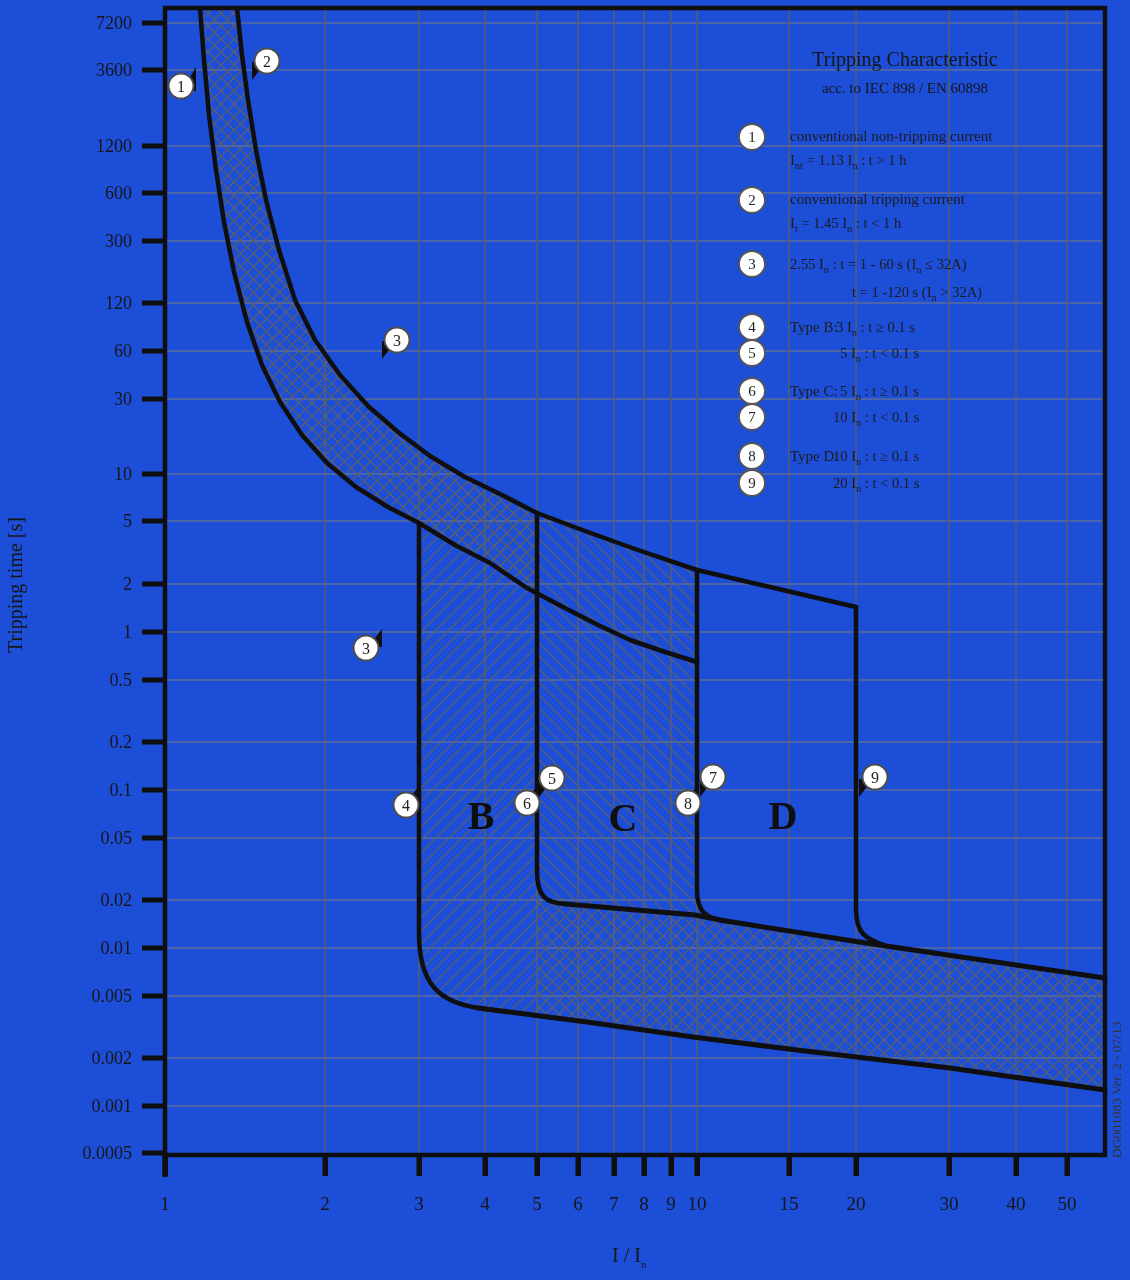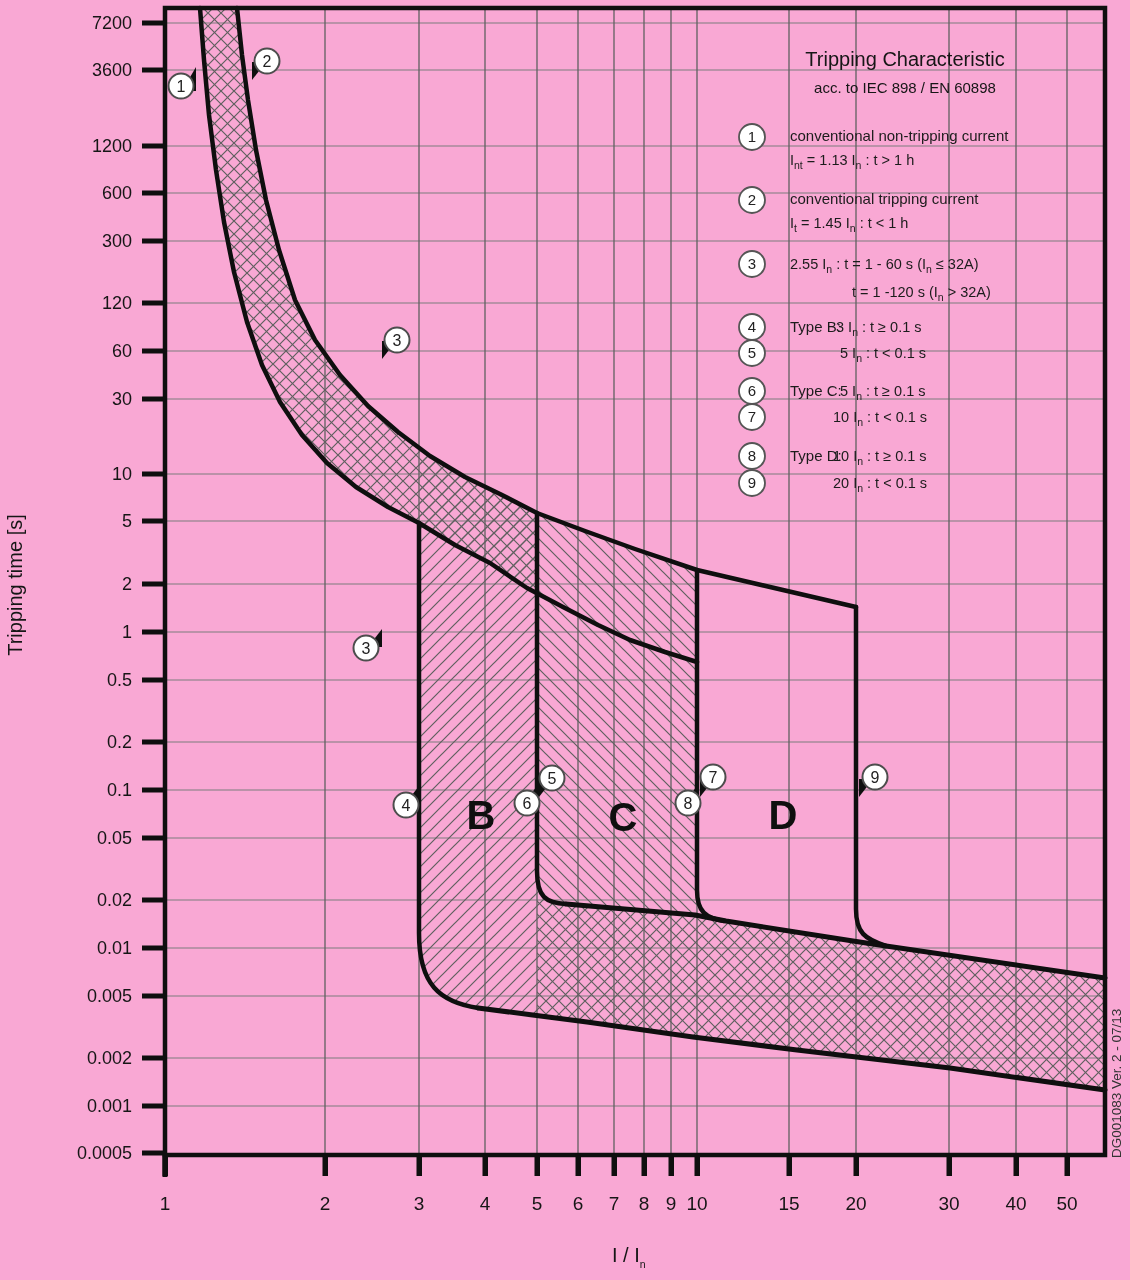--- a/index.html
+++ b/index.html
@@ -1,16 +1,16 @@
 <!DOCTYPE html>
 <html><head>
 <meta charset="utf-8">
 <style>
   html,body{margin:0;padding:0;background:#ffffff;}
-  .page{width:1130px;height:1280px;position:relative;background:#f9a8d4;font-family:Liberation Sans, sans-serif;}
+  .page{width:1130px;height:1280px;position:relative;background:#1d4ed8;font-family:Liberation Serif, serif;}
   svg{display:block;}
   .grid-h{stroke:#7d7d7d;stroke-width:1.1;}
   .grid-v{stroke:#606060;stroke-width:1.3;}
   .frame{fill:none;stroke:#0f0f0f;stroke-width:4.5;}
   .tick{fill:#0f0f0f;}
   .ticklab{font-size:18px;fill:#161616;}
   .xticklab{font-size:19px;fill:#161616;}
   .curve{fill:none;stroke:#0f0f0f;stroke-width:4.5;stroke-linecap:round;stroke-linejoin:round;}
   .bandline{fill:none;stroke:#0f0f0f;stroke-width:5;stroke-linecap:round;stroke-linejoin:round;}
   .hl{stroke:#5f5f5f;stroke-width:1.2;fill:none;}

